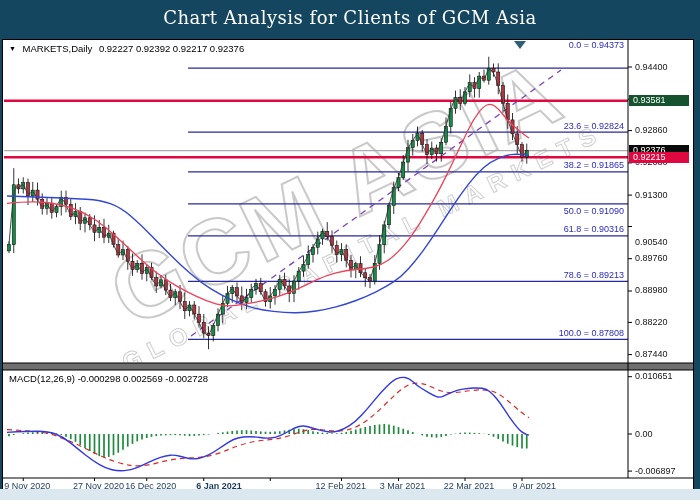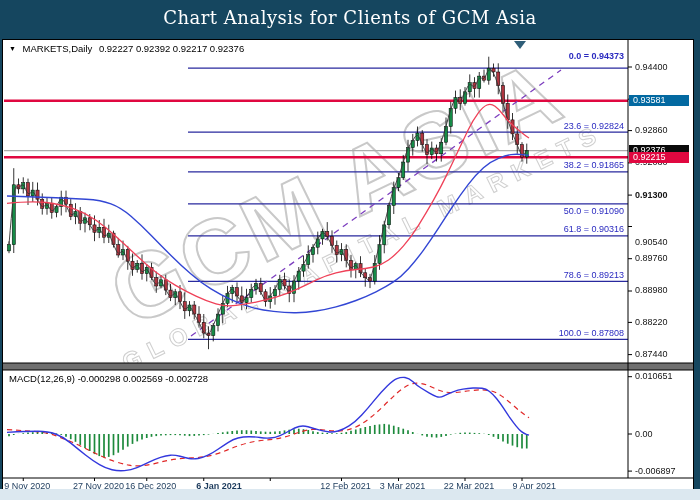--- a/index.html
+++ b/index.html
@@ -434,45 +434,45 @@
       <span>MACD(12,26,9)</span>
       <span>-0.000298 0.002569 -0.002728</span>
     </div>
 
     <div id="shift-marker"></div>
     <div id="labels-layer">
         <div class="lbl " style="left: 632px; top: 21.5px;">0.94400</div>
         <div class="lbl " style="left: 632px; top: 53.7314px;">0.93620</div>
         <div class="lbl " style="left: 632px; top: 85.1364px;">0.92860</div>
         <div class="lbl " style="left: 632px; top: 117.368px;">0.92080</div>
-        <div class="lbl " style="left: 632px; top: 149.599px; font-weight: bold;">0.91300</div>
+        <div class="lbl " style="left: 632px; top: 149.599px;">0.91300</div>
         <div class="lbl " style="left: 632px; top: 197px;">0.90540</div>
         <div class="lbl " style="left: 632px; top: 213.236px;">0.89760</div>
         <div class="lbl " style="left: 632px; top: 245.467px;">0.88980</div>
         <div class="lbl " style="left: 632px; top: 276.872px;">0.88220</div>
         <div class="lbl " style="left: 632px; top: 309.103px;">0.87440</div>
         <div class="lbl " style="left: 632px; top: 331.237px;">0.010651</div>
         <div class="lbl " style="left: 632px; top: 388.5px;">0.00</div>
         <div class="lbl " style="left: 632px; top: 425.581px;">-0.006897</div>
         <div class="lbl date-lbl" style="top: 441px; left: -5.75px; width: 60px; text-align: center;">9 Nov 2020</div>
         <div class="lbl date-lbl" style="top: 441px; left: 65.5px; width: 60px; text-align: center;">27 Nov 2020</div>
         <div class="lbl date-lbl" style="top: 441px; left: 117.75px; width: 60px; text-align: center;">16 Dec 2020</div>
         <div class="lbl date-lbl" style="top: 441px; left: 186px; width: 60px; text-align: center; font-weight: bold;">6 Jan 2021</div>
         <div class="lbl date-lbl" style="top: 441px; left: 241.25px; width: 60px; text-align: center; margin-top: 32px;">25 Jan 2021</div>
-        <div class="lbl date-lbl" style="top: 441px; left: 312.5px; width: 60px; text-align: center;">12 Feb 2021</div>
+        <div class="lbl date-lbl" style="top: 441px; left: 312.5px; width: 60px; ">12 Feb 2021</div>
         <div class="lbl date-lbl" style="top: 441px; left: 369.5px; width: 60px; text-align: center;">3 Mar 2021</div>
         <div class="lbl date-lbl" style="top: 441px; left: 436px; width: 60px; text-align: center;">22 Mar 2021</div>
         <div class="lbl date-lbl" style="top: 441px; left: 493px; width: 60px; text-align: right; text-decoration: underline;">9 Apr 2021</div>
-        <div class="lbl fib-lbl" style="top: 11px; right: 69px; font-weight: bold;">0.0 = 0.94373</div>
+        <div class="lbl fib-lbl" style="top: 0; right: 69px;">0.0 = 0.94373</div>
         <div class="lbl fib-lbl" style="top: 80.624px; right: 69px;">23.6 = 0.92824</div>
         <div class="lbl fib-lbl" style="top: 120.252px; right: 69px;">38.2 = 0.91865</div>
         <div class="lbl fib-lbl" style="top: 166px; right: 69px;">50.0 = 0.91090</div>
         <div class="lbl fib-lbl" style="top: 184.26px; right: 69px;">61.8 = 0.90316</div>
         <div class="lbl fib-lbl" style="top: 229.839px; right: 69px;">78.6 = 0.89213</div>
         <div class="lbl fib-lbl" style="top: 287.897px; right: 69px;">100.0 = 0.87808</div>
-        <div class="badge" style="top: 55.343px; background: #0369a1;">0.93581</div>
+        <div class="badge" style="top: 55.343px; background: #14532d;">0.93581</div>
         <div class="badge" style="top: 105.136px; background: rgb(10, 10, 10);">0.92376</div>
         <div class="badge" style="top: 111.789px; background: rgb(224, 8, 64);">0.92215</div>
       </div>
   </div>
 
   <div id="bottom-strip"></div>
 </div>
 
 </body></html>

